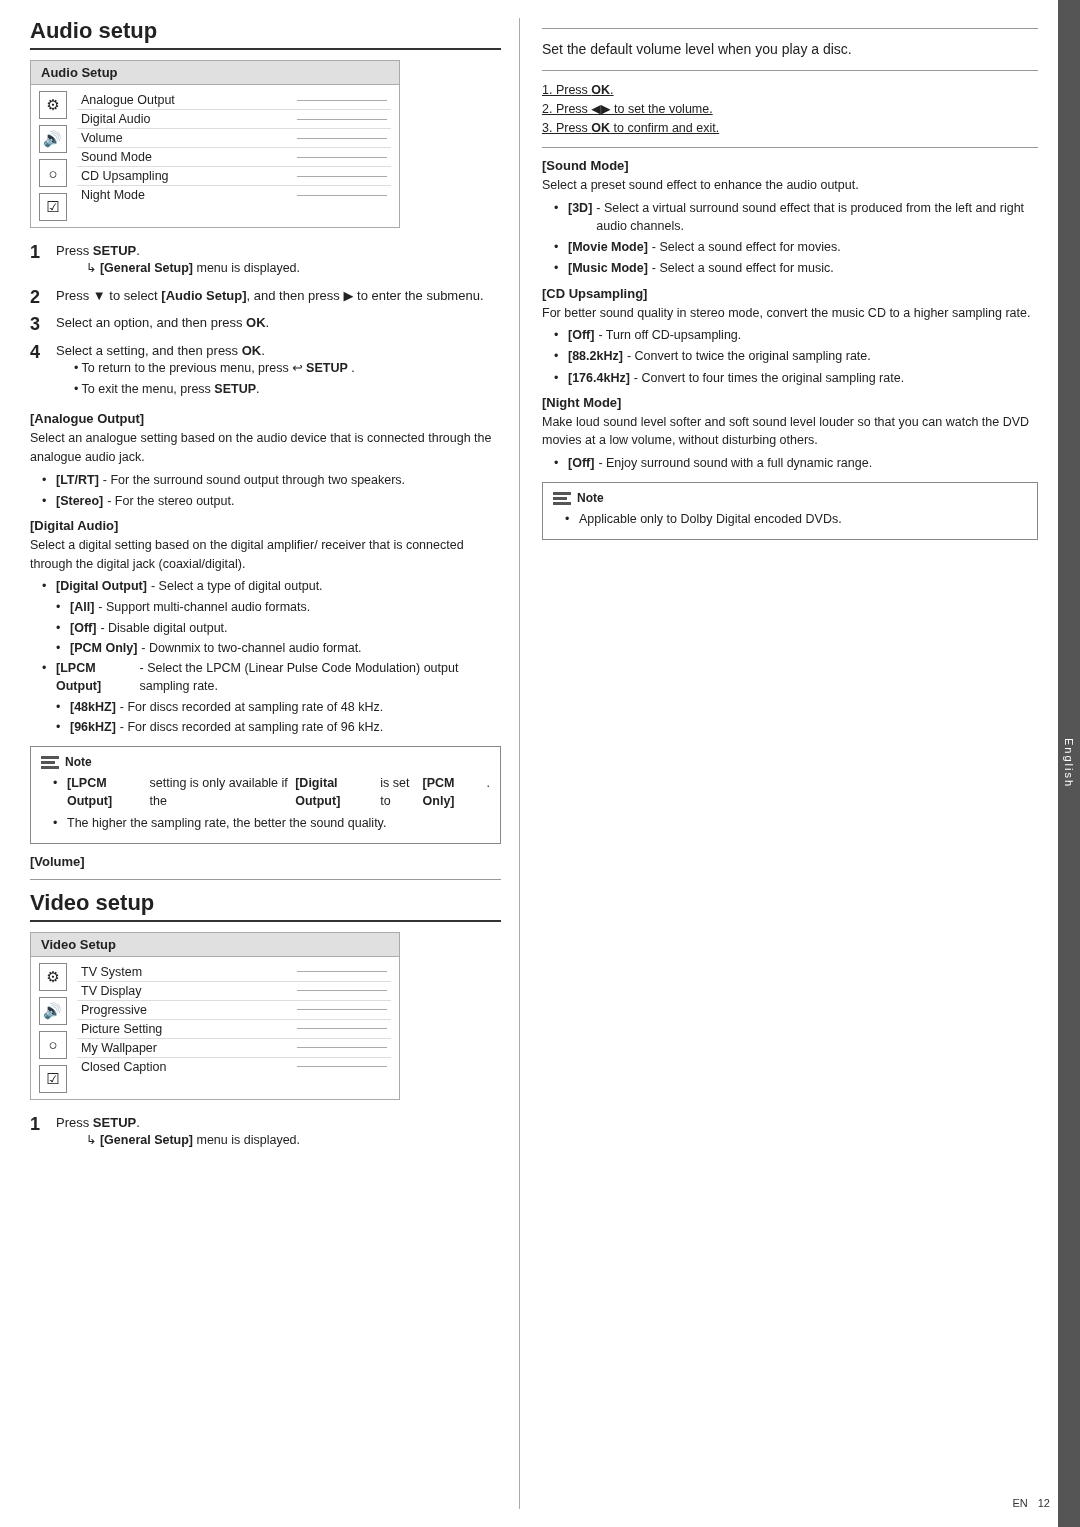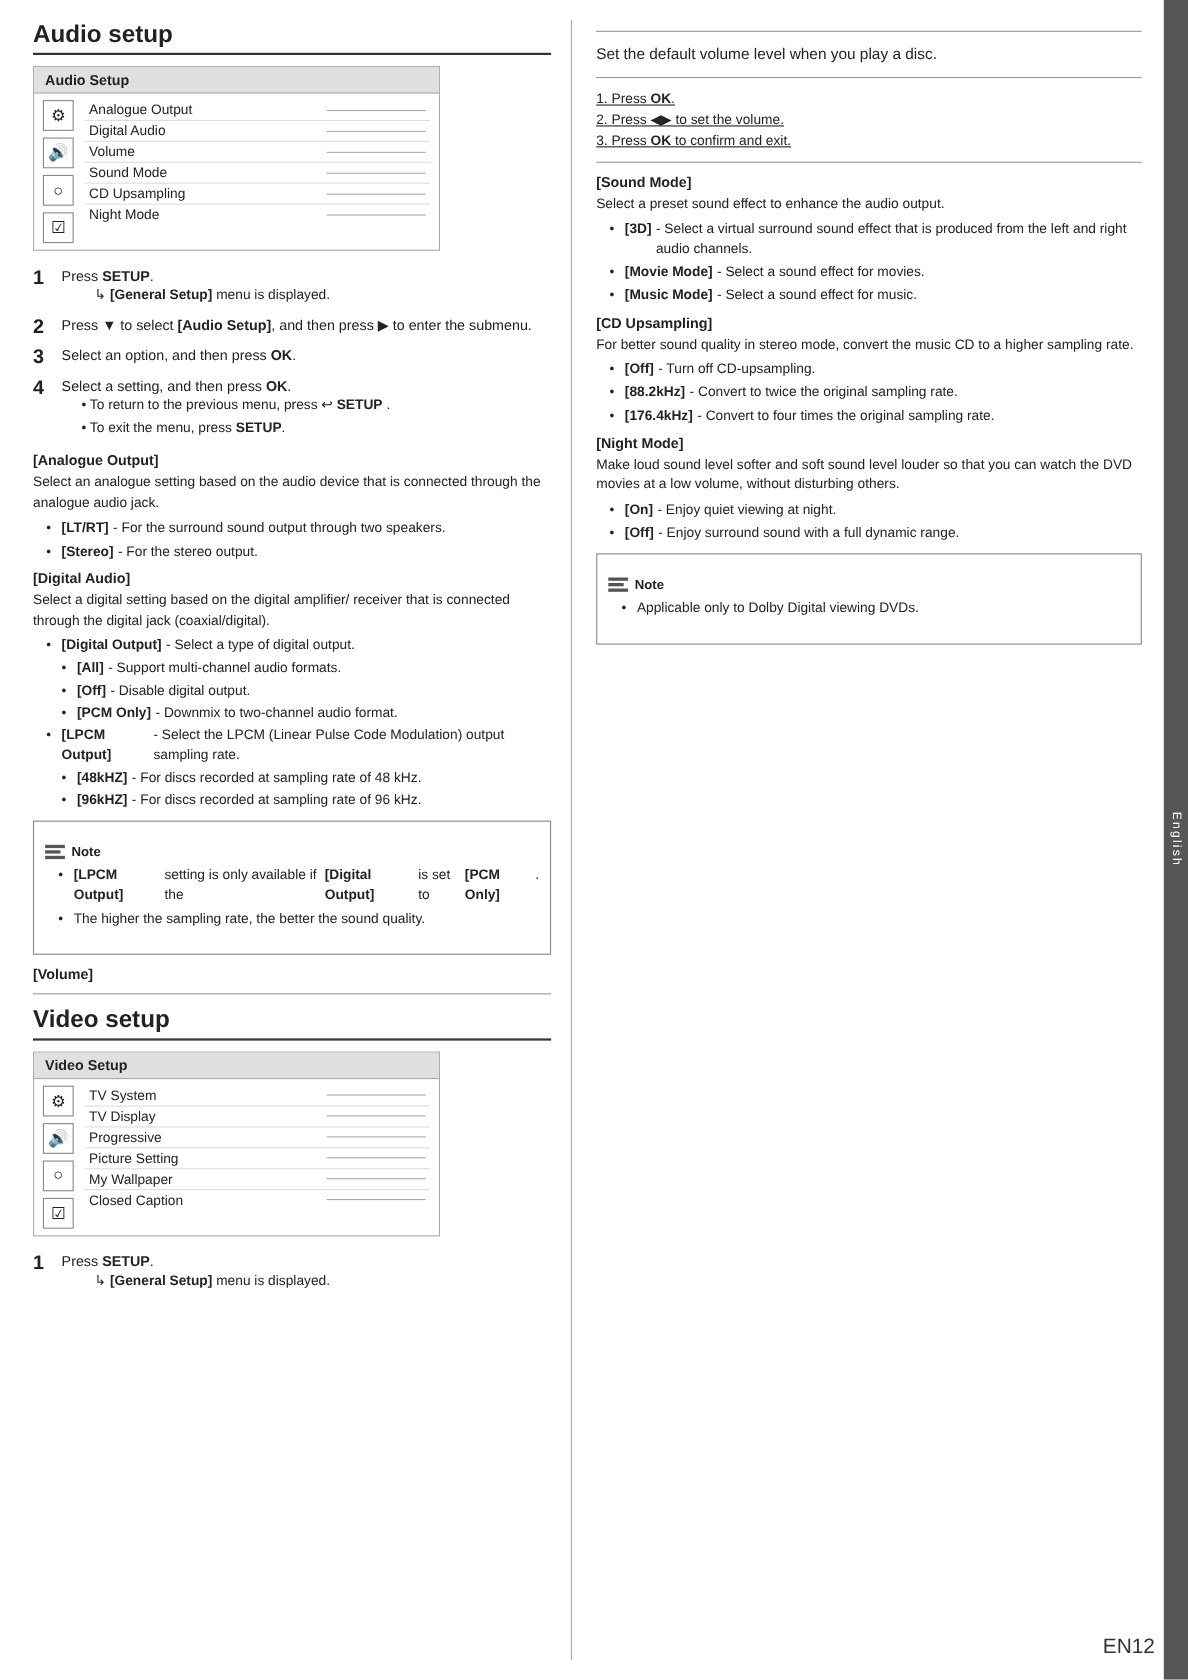--- a/index.html
+++ b/index.html
@@ -178,21 +178,21 @@
       margin-bottom: 2px;
       display: flex;
       gap: 4px;
     }
     .sub-bullet::before {
       content: '•';
       min-width: 10px;
     }
     .note-box {
       border: 1px solid #888;
-      padding: 20px 10px;
+      padding: 8px 10px;
       margin: 10px 0;
       font-size: 12px;
     }
     .note-header {
       display: flex;
       align-items: center;
       gap: 6px;
       font-weight: bold;
       margin-bottom: 5px;
     }
@@ -409,39 +409,38 @@
         <div class="bullet-item"><b>[Music Mode]</b> - Select a sound effect for music.</div>
 
         <div class="subsection-title">[CD Upsampling]</div>
         <div class="body-text">For better sound quality in stereo mode, convert the music CD to a higher sampling rate.</div>
         <div class="bullet-item"><b>[Off]</b> - Turn off CD-upsampling.</div>
         <div class="bullet-item"><b>[88.2kHz]</b> - Convert to twice the original sampling rate.</div>
         <div class="bullet-item"><b>[176.4kHz]</b> - Convert to four times the original sampling rate.</div>
 
         <div class="subsection-title">[Night Mode]</div>
         <div class="body-text">Make loud sound level softer and soft sound level louder so that you can watch the DVD movies at a low volume, without disturbing others.</div>
-        <div class="bullet-item"><b>[On]</b> - Enjoy quiet viewing at night.</div>
         <div class="bullet-item"><b>[Off]</b> - Enjoy surround sound with a full dynamic range.</div>
 
         <div class="note-box">
           <div class="note-header">
             <div class="note-icon">
               <div class="note-line"></div>
               <div class="note-line2"></div>
               <div class="note-line"></div>
             </div>
             Note
           </div>
-          <div class="bullet-item">Applicable only to Dolby Digital viewing DVDs.</div>
+          <div class="bullet-item">Applicable only to Dolby Digital encoded DVDs.</div>
         </div>
       </div>
     </div>
   </div>
 
   <div class="side-tab">
     <span>English</span>
   </div>
 </div>
 
-<div style="position:fixed; bottom:18px; right:30px; font-size:19px; color:#333; display:flex; ">
+<div style="position:fixed; bottom:18px; right:30px; font-size:11px; color:#333; display:flex; gap:10px;">
   <span>EN</span>
   <span>12</span>
 </div>
 
 </body></html>

